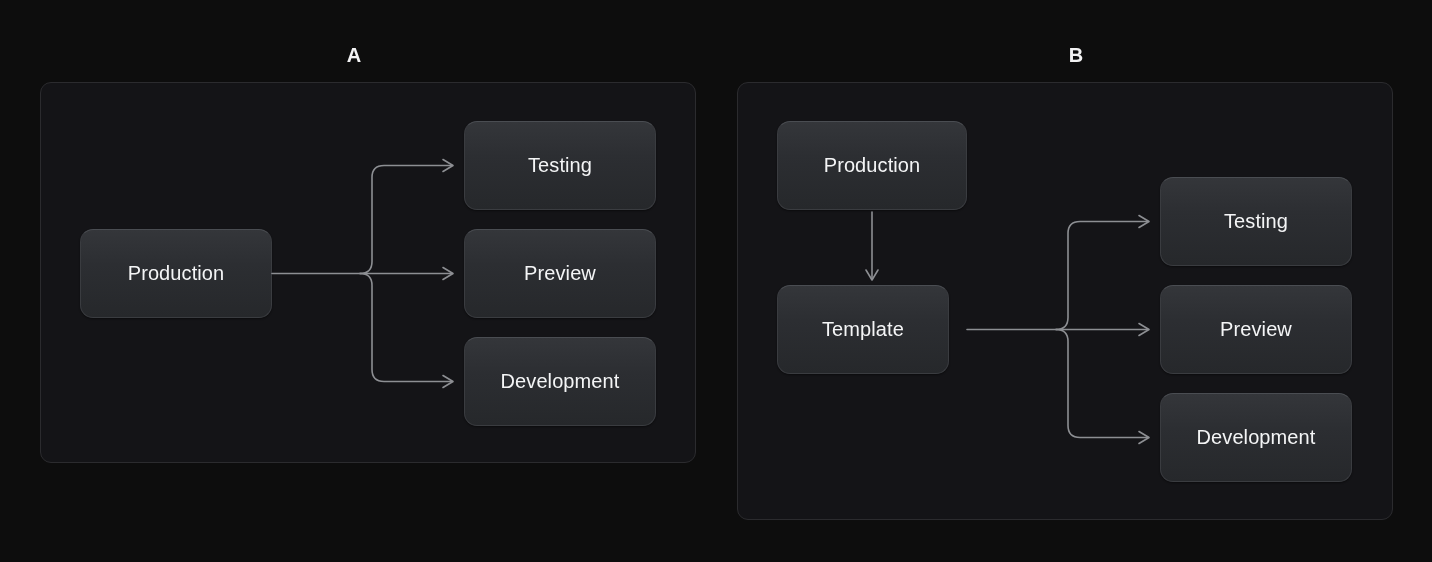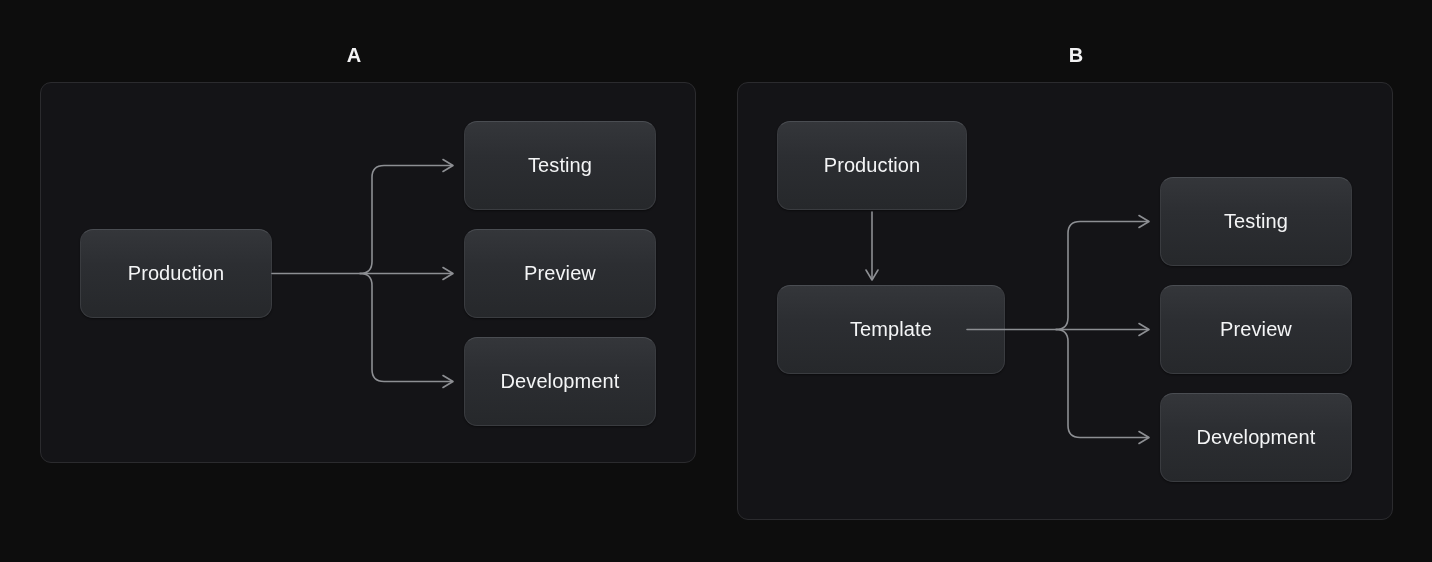--- a/index.html
+++ b/index.html
@@ -118,21 +118,21 @@
 
   <div class="fig-label" style="left:1076px; top:45px;">B</div>
 
   <div class="panel" style="left:737px; top:82px; width:656px; height:438px;">
   </div>
 
   <div class="node" style="left:777px; top:121px; width:190px; height:89px;">
     <span class="node-label">Production</span>
   </div>
 
-  <div class="node" style="left:777px; top:285px; width:228px; height:89px;">
+  <div class="node" style="left:777px; top:285px; width:172px; height:89px;">
     <span class="node-label">Template</span>
   </div>
 
   <div class="node" style="left:1160px; top:177px; width:192px; height:89px;">
     <span class="node-label">Testing</span>
   </div>
 
   <div class="node" style="left:1160px; top:285px; width:192px; height:89px;">
     <span class="node-label">Preview</span>
   </div>

